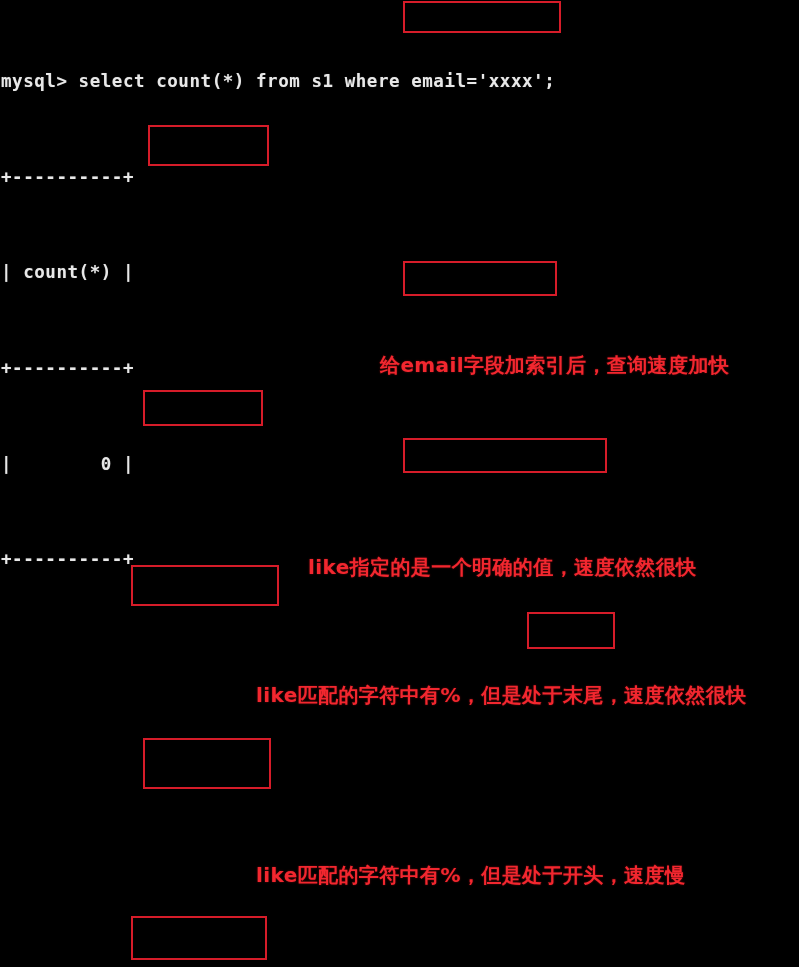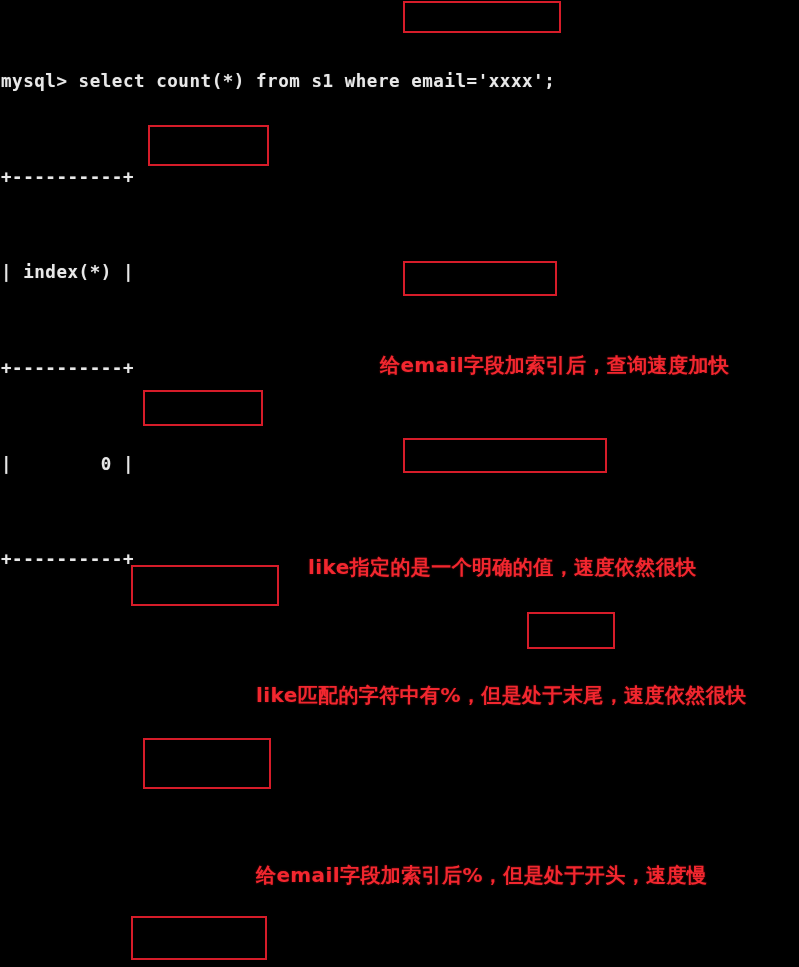--- a/index.html
+++ b/index.html
@@ -62,21 +62,21 @@
   }
 </style>
 </head>
 <body>
 
 <div id="screen">
 
   <div class="term">
     <div class="line">mysql&gt; select count(*) from s1 where email='xxxx';</div>
     <div class="line">+----------+</div>
-    <div class="line">| index(*) |</div>
+    <div class="line">| count(*) |</div>
     <div class="line">+----------+</div>
     <div class="line">|        0 |</div>
     <div class="line">+----------+</div>
     <div class="line blank"></div>
     
     
     
     
     
     
@@ -119,15 +119,15 @@
   <div class="box" style="left:131px;  top:565px; width:148px; height:41px;"></div>
 
   <div class="box" style="left:527px;  top:612px; width:88px;  height:37px;"></div>
   <div class="box" style="left:143px;  top:738px; width:128px; height:51px;"></div>
 
   <div class="box" style="left:131px;  top:916px; width:136px; height:44px;"></div>
 
   <div class="note" style="left:368px; top:352px;padding-left:12px;">给email字段加索引后，查询速度加快</div>
   <div class="note" style="left:308px; top:521px;margin-top:33px;">like指定的是一个明确的值，速度依然很快</div>
   <div class="note" style="left:256px; top:682px;text-align:center;">like匹配的字符中有%，但是处于末尾，速度依然很快</div>
-  <div class="note" style="left:256px; top:862px;">给email字段加索引后%，但是处于开头，速度慢</div>
+  <div class="note" style="left:256px; top:862px;">like匹配的字符中有%，但是处于开头，速度慢</div>
 
 </div>
 
 </body></html>

